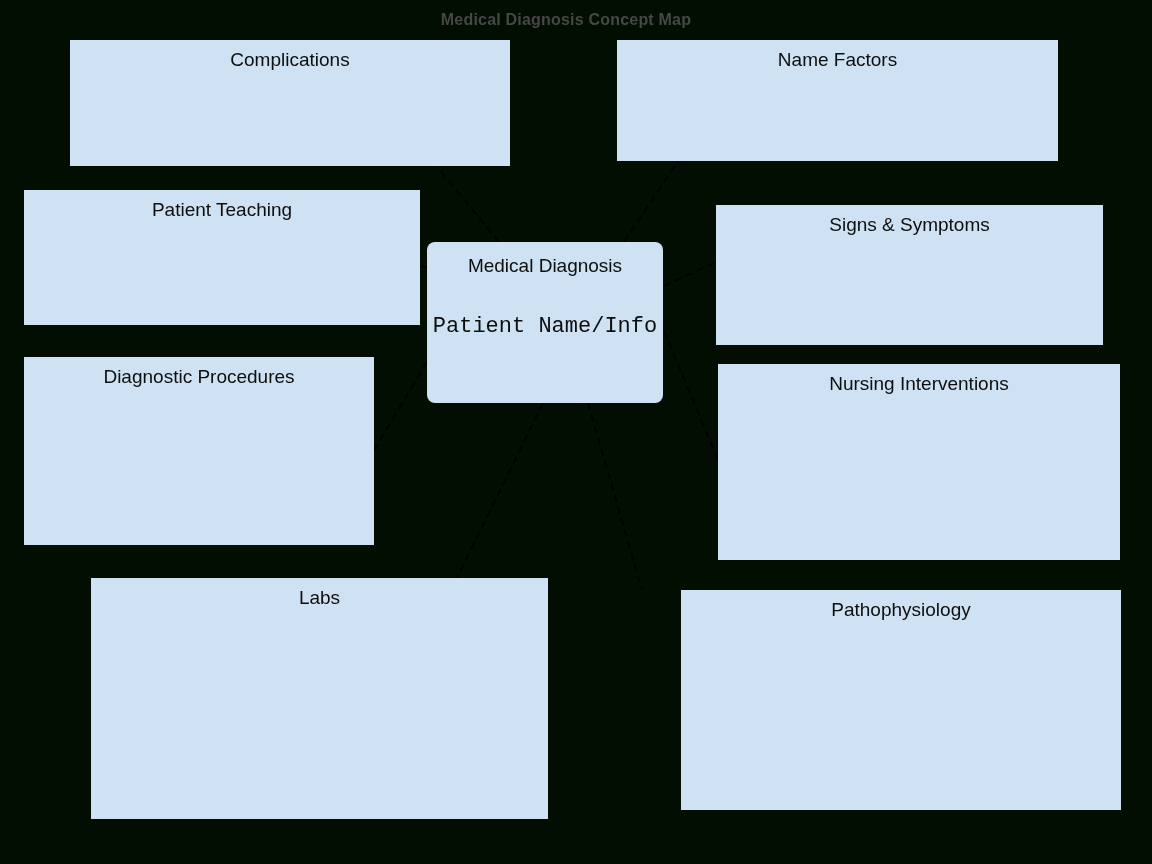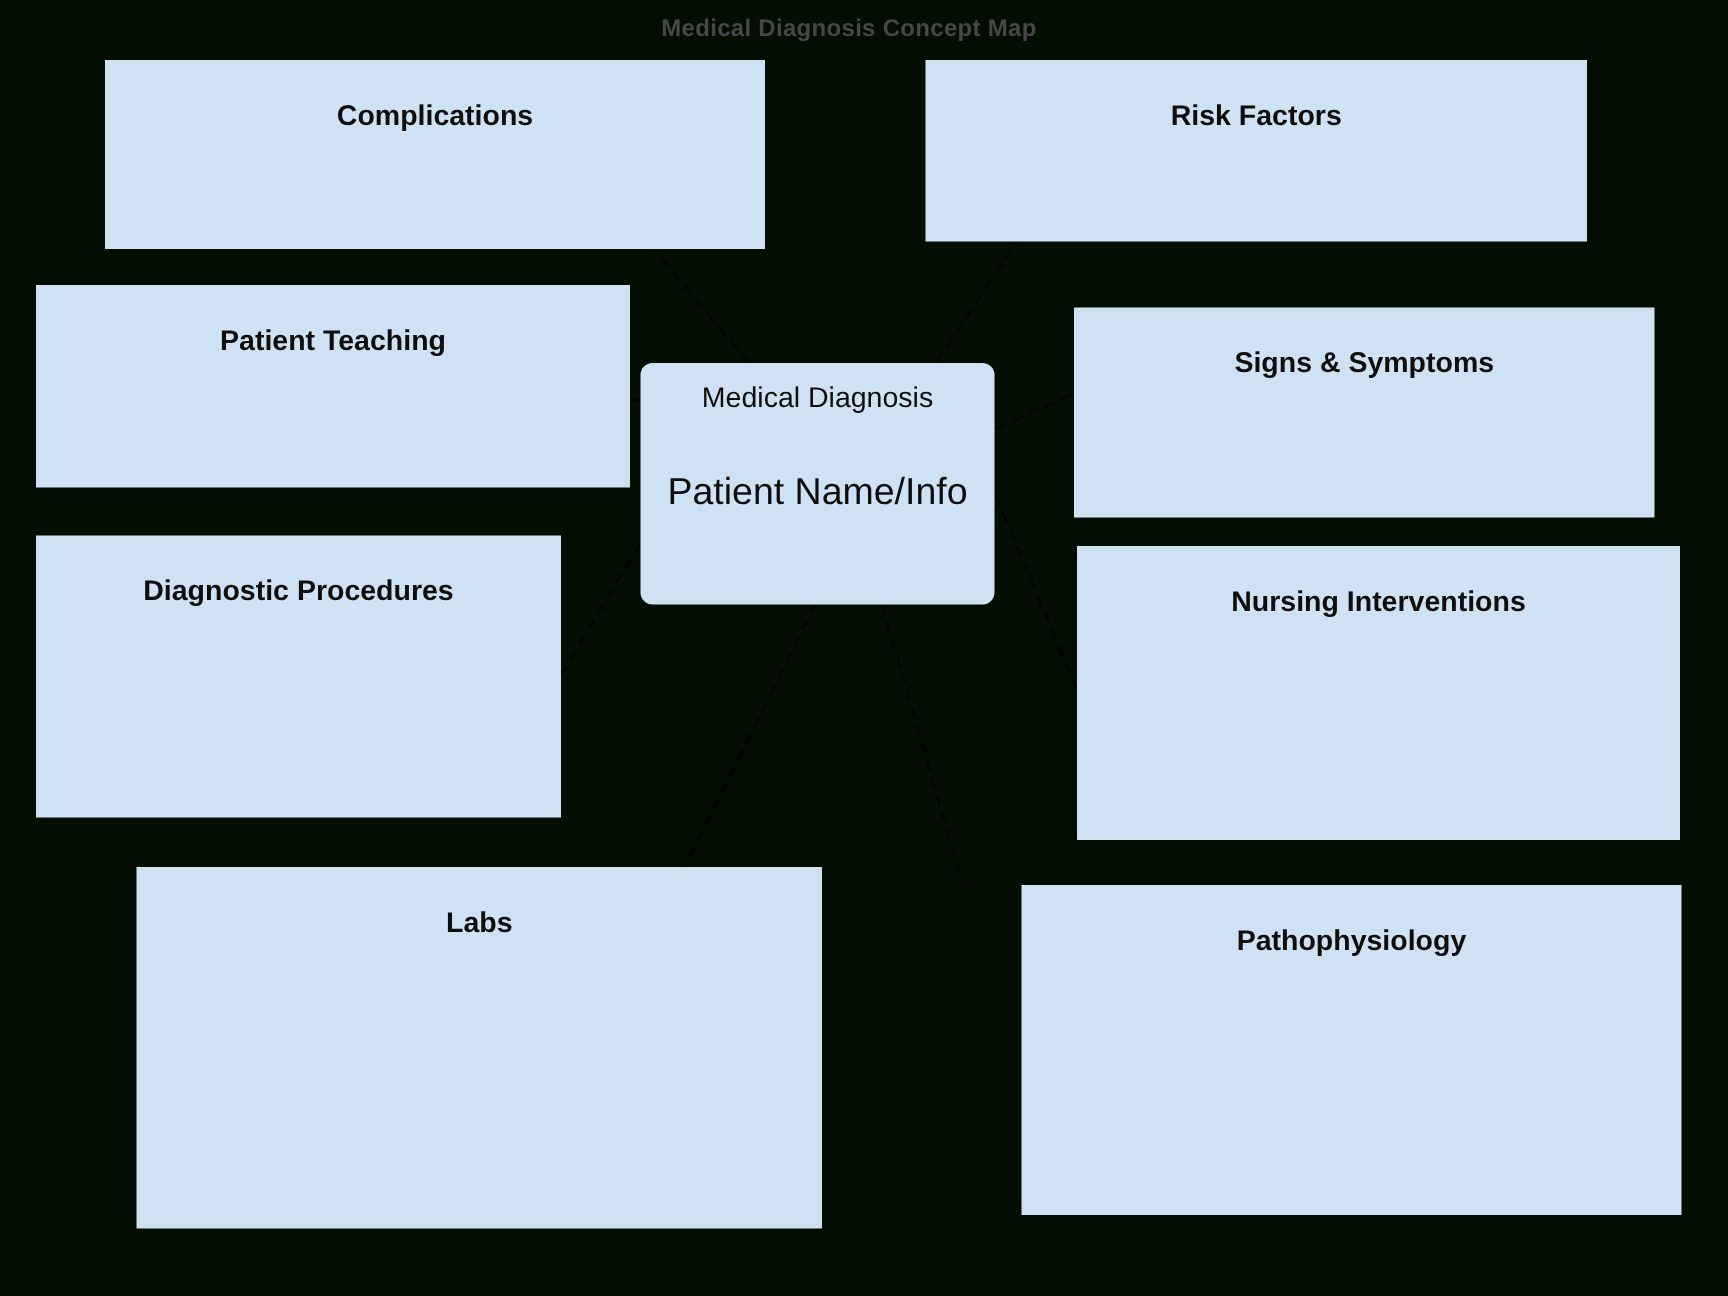--- a/index.html
+++ b/index.html
@@ -43,42 +43,41 @@
     stroke-width: 1.6;
     stroke-dasharray: 7 5;
   }
   .node {
     position: absolute;
     background: var(--node-fill);
     color: var(--node-text);
   }
   .node .node-label {
     display: block;
-    padding-top: 27px;
+    padding-top: 9px;
     text-align: center;
     font-size: 19px;
     line-height: 1.15;
     color: var(--node-text);
-    font-weight: bold;
   }
   .n-complications { left: 70px;  top: 40px;  width: 440px; height: 126px; }
   .n-risk          { left: 617px; top: 40px;  width: 441px; height: 121px; }
   .n-teaching      { left: 24px;  top: 190px; width: 396px; height: 135px; }
   .n-signs         { left: 716px; top: 205px; width: 387px; height: 140px; }
   .n-diagproc      { left: 24px;  top: 357px; width: 350px; height: 188px; }
   .n-nursing       { left: 718px; top: 364px; width: 402px; height: 196px; }
   .n-labs          { left: 91px;  top: 578px; width: 457px; height: 241px; }
   .n-patho         { left: 681px; top: 590px; width: 440px; height: 220px; }
   .n-center {
     left: 427px; top: 242px; width: 236px; height: 161px;
     border-radius: 8px;
     text-align: center;
   }
   .n-center .center-line1 { margin-top: 13px; font-size: 19px; }
-  .n-center .center-line2 { margin-top: 37px; font-size: 25px; }
+  .n-center .center-line2 { margin-top: 37px; font-size: 22px; font-family: Liberation Mono, monospace; }
 </style>
 </head>
 <body>
 
 <div class="canvas">
 
   <div class="diagram-title">Medical Diagnosis Concept Map</div>
 
   <svg class="connectors" viewBox="0 0 1152 864" xmlns="http://www.w3.org/2000/svg">
     <line x1="499" y1="242" x2="437" y2="167"></line>
@@ -89,21 +88,21 @@
     <line x1="664" y1="331" x2="718" y2="460"></line>
     <line x1="543" y1="403" x2="457" y2="578"></line>
     <line x1="588" y1="403" x2="642" y2="590"></line>
   </svg>
 
   <div class="node n-complications">
     <span class="node-label">Complications</span>
   </div>
 
   <div class="node n-risk">
-    <span class="node-label">Risk Factors</span>
+    <span class="node-label">Name Factors</span>
   </div>
 
   <div class="node n-teaching">
     <span class="node-label">Patient Teaching</span>
   </div>
 
   <div class="node n-signs">
     <span class="node-label">Signs &amp; Symptoms</span>
   </div>
 

